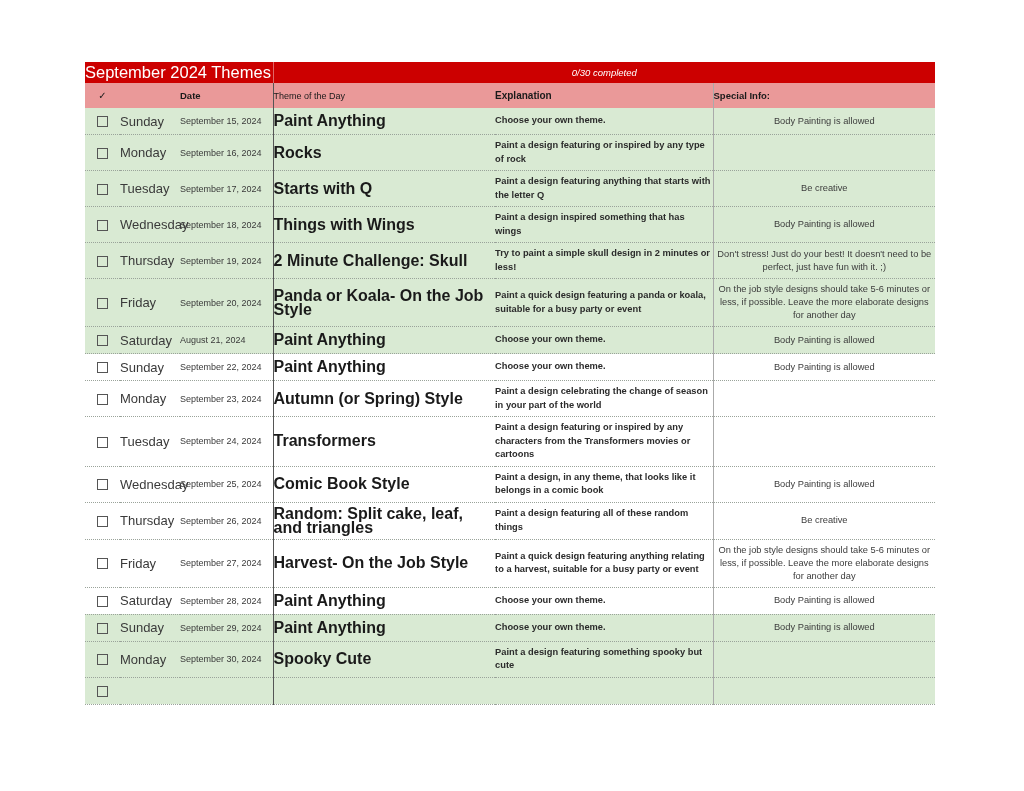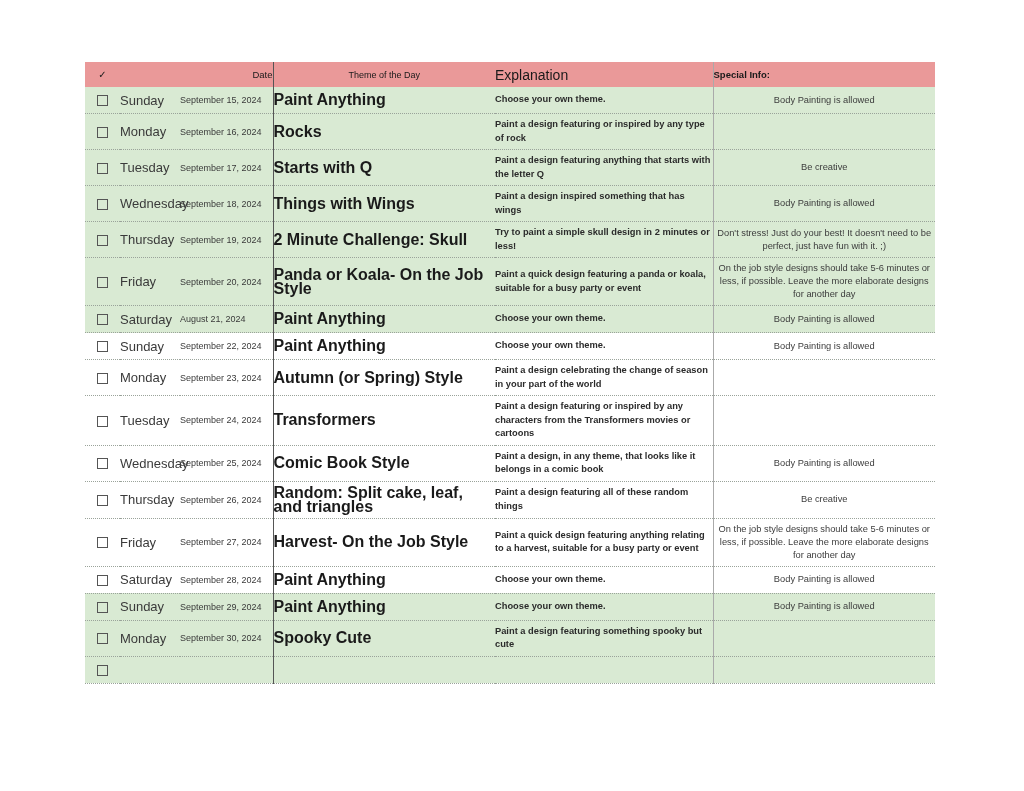--- a/index.html
+++ b/index.html
@@ -62,35 +62,33 @@
     background: #ea9999;
     height: 25px;
     font-size: 9.5px;
     color: #1a1a1a;
   }
   .hdr-check {
     text-align: center;
     font-size: 10px;
   }
   .hdr-date {
-    text-align: right;
     padding-right: 9px;
-    font-weight: normal;
+    font-weight: bold;
     font-size: 9.5px;
   }
   .hdr-theme {
     padding-left: 6px;
     font-size: 9px;
     border-left: 1.2px solid #555555;
-    text-align: center;
   }
   .hdr-expl {
     padding-left: 6px;
-    font-weight: normal;
-    font-size: 14px;
+    font-weight: bold;
+    font-size: 10px;
   }
   .hdr-spec {
     padding-left: 6px;
     font-weight: bold;
     font-size: 9.5px;
     border-left: 1.2px solid #aaaaaa;
   }
 
   
   tr.data-row td {
@@ -157,20 +155,24 @@
   <table class="grid">
     <colgroup>
       <col class="c-check">
         <col class="c-day">
         <col class="c-date">
       <col class="c-theme">
         <col class="c-expl">
         <col class="c-spec">
     </colgroup>
     <tbody>
+      <tr>
+        <td class="banner-title" colspan="3">September 2024 Themes</td>
+        <td class="banner-progress" colspan="3">0/30 completed</td>
+      </tr>
       <tr class="hdr">
         <td class="hdr-check">✓</td>
         <td></td>
         <td class="hdr-date">Date</td>
         <td class="hdr-theme">Theme of the Day</td>
         <td class="hdr-expl">Explanation</td>
         <td class="hdr-spec">Special Info:</td>
       </tr>
     </tbody>
     <tbody id="rows-body">

